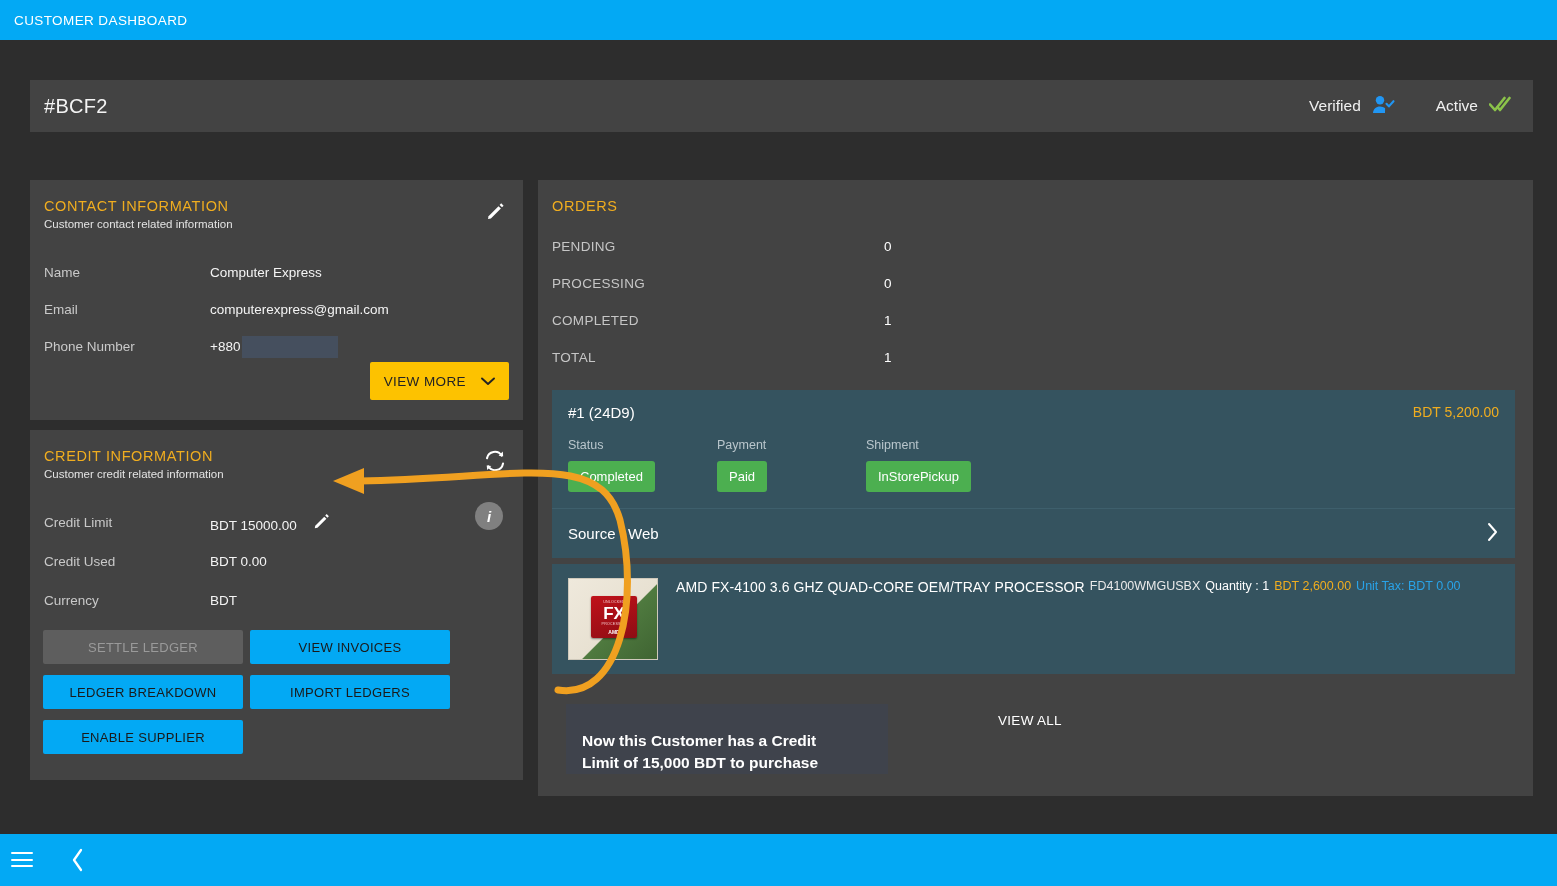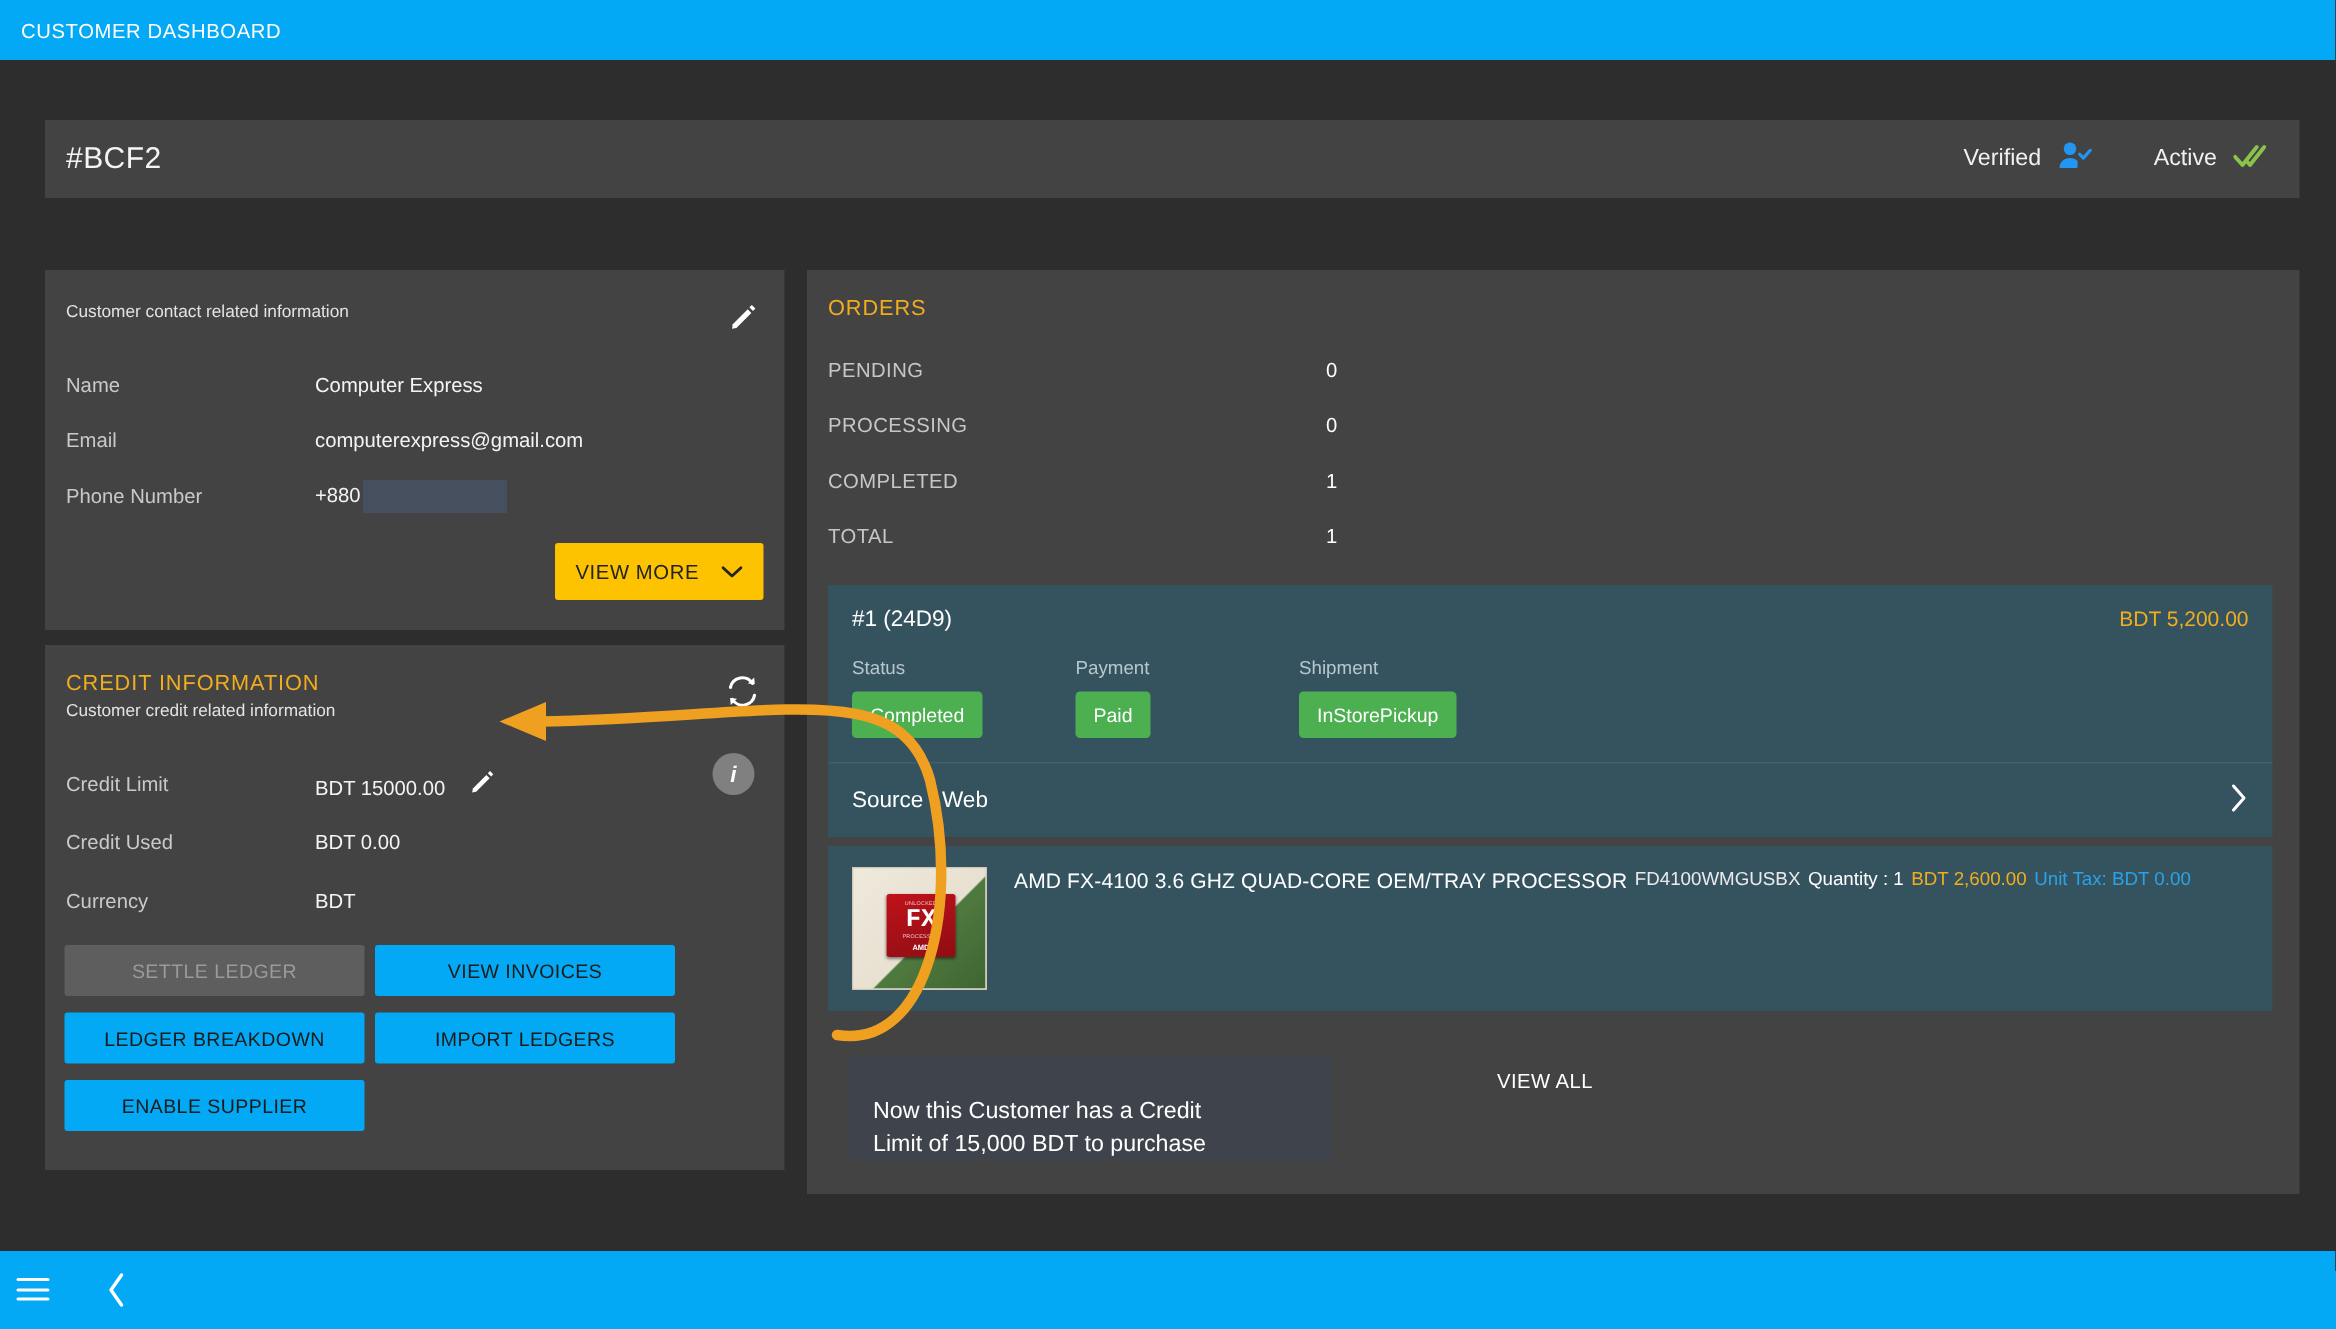--- a/index.html
+++ b/index.html
@@ -159,21 +159,21 @@
     position: absolute; left: 0; bottom: 0; width: 100%; height: 100%;
     background: linear-gradient(135deg, #efe9dc 0%, #e8e1d2 55%, #4f7a3f 56%, #3f6432 100%);
   }
   .prod-img .chipsq {
     position: absolute; left: 22px; top: 17px; width: 46px; height: 42px;
     background: linear-gradient(160deg,#c0121a 0%, #8e0d14 100%);
     border-radius: 2px;
     display: flex; flex-direction: column; align-items: center; justify-content: center;
     box-shadow: 0 1px 2px rgba(0,0,0,.45);
   }
-  .prod-img .chipsq .fx { color: #fff; font-size: 17px; font-weight: bold; font-family: Liberation Mono, monospace; line-height: 1; }
+  .prod-img .chipsq .fx { color: #fff; font-size: 17px; font-weight: bold; font-family: Liberation Sans, sans-serif; line-height: 1; }
   .prod-img .chipsq .tiny { color: #f3c9cb; font-size: 3.6px; letter-spacing: .2px; margin-bottom: 1px; }
   .prod-img .chipsq .amd { color: #fff; font-size: 5px; font-weight: bold; margin-top: 2px; }
   .prod-info { display: flex; gap: 5px; padding-top: 1px; }
   .p-name { color: #ffffff; font-size: 14px; letter-spacing: .1px; }
   .p-sku { color: #eaeaea; font-size: 12.5px; }
   .p-qty { color: #ffffff; font-size: 12.5px; }
   .p-price { color: #f0ad1f; font-size: 12.5px; }
   .p-tax { color: #29a3e8; font-size: 12.5px; }
 
   .view-all {
@@ -183,21 +183,21 @@
 
   
   .callout {
     position: absolute; left: 566px; top: 664px;
     width: 322px; height: 70px;
     background: #3f434c;
     display: flex; align-items: center;
     padding: 0 16px;
   }
   .callout-text {
-    color: #ffffff; font-size: 15.5px; font-weight: normal; line-height: 1.38; margin-top: 25px;
+    color: #ffffff; font-size: 15.5px; font-weight: bold; line-height: 1.38; margin-top: 25px;
   }
   #arrow-layer {
     position: absolute; left: 0; top: 0; width: 1557px; height: 886px;
     pointer-events: none;
   }
 </style>
 </head>
 <body>
 
 <div id="app">
@@ -230,20 +230,21 @@
               <path d="M1 9.5l5 5.5L15.5 3" stroke="#8bc34a" stroke-width="2.6" fill="none" stroke-linecap="round" stroke-linejoin="round"></path>
               <path d="M8.5 12.2L11 15l9.5-12" stroke="#8bc34a" stroke-width="2.6" fill="none" stroke-linecap="round" stroke-linejoin="round"></path>
             </svg>
           </span>
         </div>
 
       </div>
     </div>
 
     <div class="card" id="contact-card">
+      <div class="card-title">CONTACT INFORMATION</div>
       <div class="card-sub">Customer contact related information</div>
 
       <div class="icon-btn" style="right:14px; top:18px; width:26px; height:26px;">
         <svg width="20" height="20" viewBox="0 0 20 20">
           <path d="M2.5 15.2l10-10 2.4 2.4-10 10-2.9.5z" fill="#ffffff"></path>
           <path d="M13.6 3.9l1.6-1.6 2.4 2.4-1.6 1.6z" fill="#ffffff"></path>
         </svg>
       </div>
 
       <div id="contact-rows">

